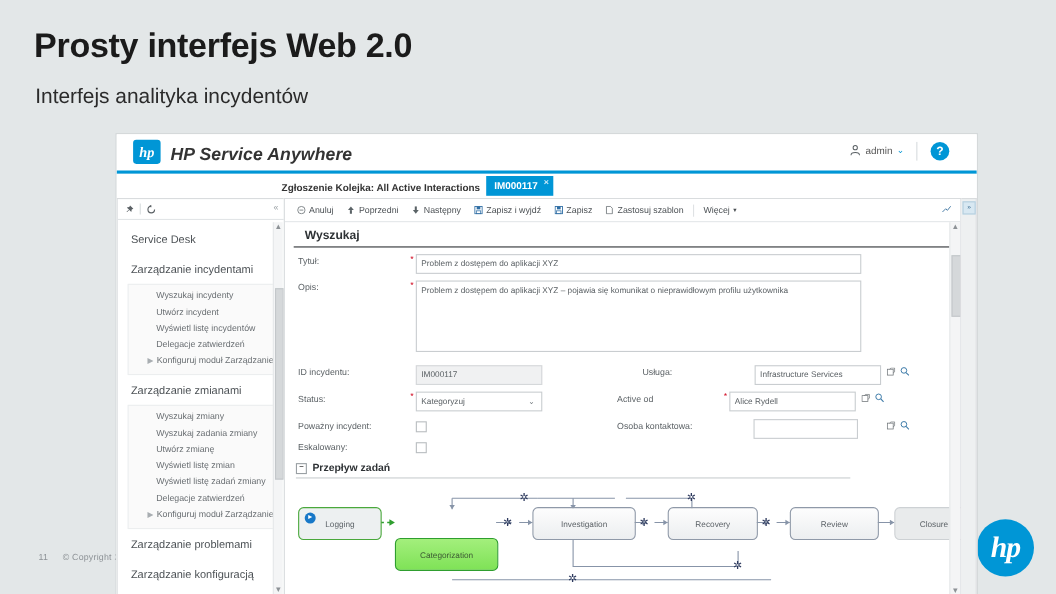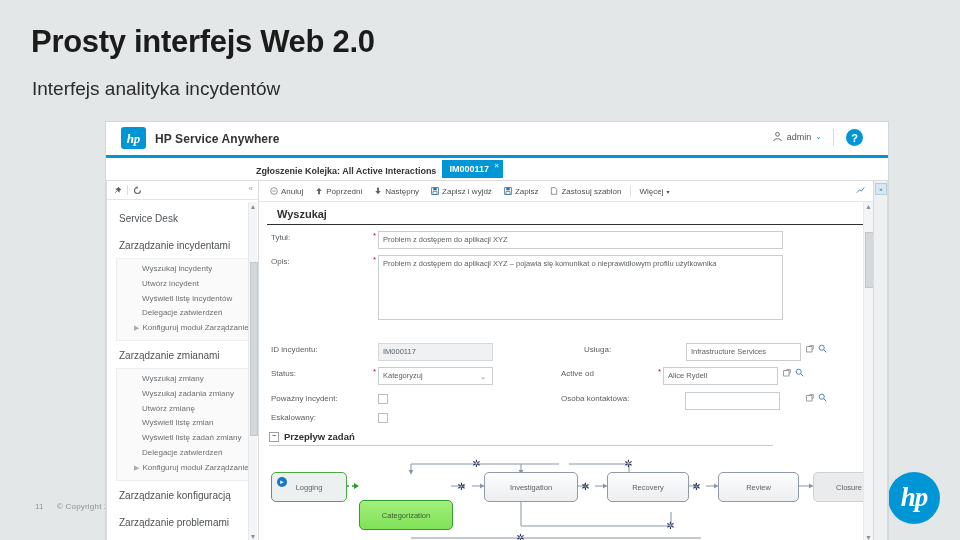--- a/index.html
+++ b/index.html
@@ -58,21 +58,21 @@
     position:absolute;left:15px;top:5px;width:25px;height:22px;
     border-radius:3px;background:#0096d6;
     display:flex;align-items:center;justify-content:center;
   }
   .hp-mini span{
     color:#fff;font-size:13px;font-weight:bold;font-style:italic;
     font-family:"Liberation Serif", serif;line-height:1;
   }
   .brandtitle{
     position:absolute;left:49px;top:10px;
-    font-size:12px;font-weight:bold;color:#333;letter-spacing:.1px;
+    font-size:16px;font-weight:bold;color:#333;letter-spacing:.1px;font-style:italic;
   }
   .user-area{
     position:absolute;right:66px;top:9px;display:flex;align-items:center;gap:4px;
     font-size:9px;color:#555;
   }
   .user-icon{
     width:11px;height:11px;display:block;
   }
   .chev{font-size:8px;color:#0096d6;}
   .vdiv{
@@ -314,22 +314,22 @@
             <div class="nav-item">Wyszukaj zadania zmiany</div>
             <div class="nav-item">Utwórz zmianę</div>
             <div class="nav-item">Wyświetl listę zmian</div>
             <div class="nav-item">Wyświetl listę zadań zmiany</div>
             <div class="nav-item">Delegacje zatwierdzeń</div>
             <div class="nav-item arrow">
               <span class="tri">▶</span><span>Konfiguruj moduł Zarządzanie ...</span>
             </div>
           </div>
 
+          <div class="nav-head">Zarządzanie problemami</div>
           <div class="nav-head">Zarządzanie konfiguracją</div>
-          <div class="nav-head">Zarządzanie problemami</div>
 
           <div class="nav-scroll">
             <div class="up">▲</div>
             <div class="thumb"></div>
             <div class="down" style="position:absolute;bottom:0;left:0;right:0;">▼</div>
           </div>
         </div>
       </div>
 
       <div class="content">
@@ -399,21 +399,21 @@
             <span class="req">*</span>
             <div class="finput" style="width:395px;">Problem z dostępem do aplikacji XYZ</div>
           </div>
 
           <div class="frow">
             <div class="flabel">Opis:</div>
             <span class="req">*</span>
             <div class="ftextarea" style="width:395px;">Problem z dostępem do aplikacji XYZ – pojawia się komunikat o nieprawidłowym profilu użytkownika</div>
           </div>
 
-          <div style="display:flex;margin-top:20px;">
+          <div style="display:flex;margin-top:9px;">
             <div style="width:298px;">
               <div class="frow" style="padding-top:3px;">
                 <div class="flabel">ID incydentu:</div>
                 <span class="req"></span>
                 <div class="finput readonly" style="width:105px;">IM000117</div>
               </div>
               <div class="frow" style="padding-top:6px;">
                 <div class="flabel">Status:</div>
                 <span class="req">*</span>
                 <div class="finput" style="width:105px;position:relative;">

